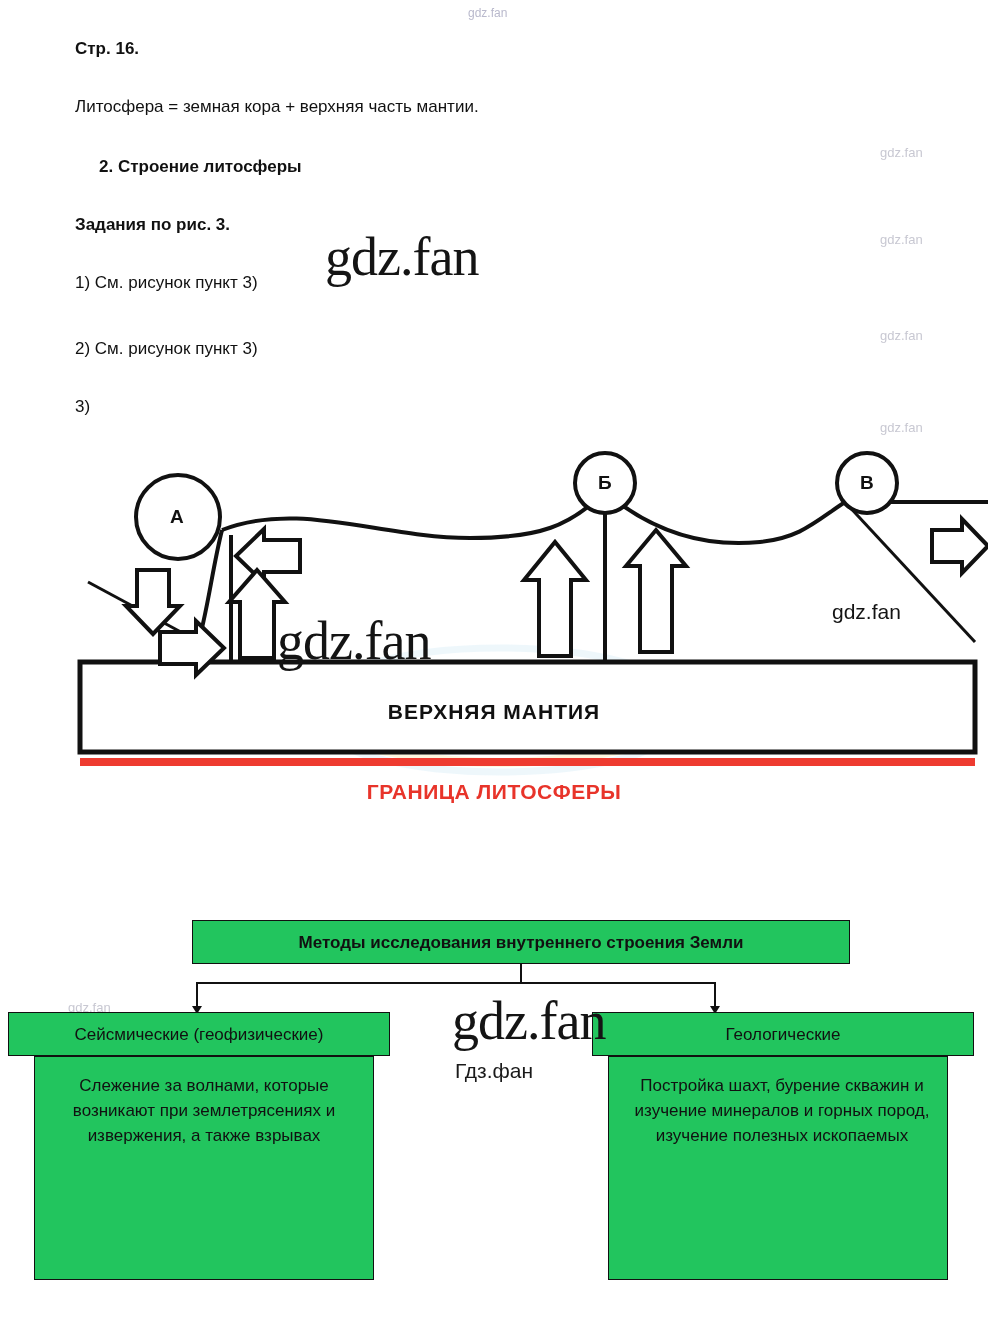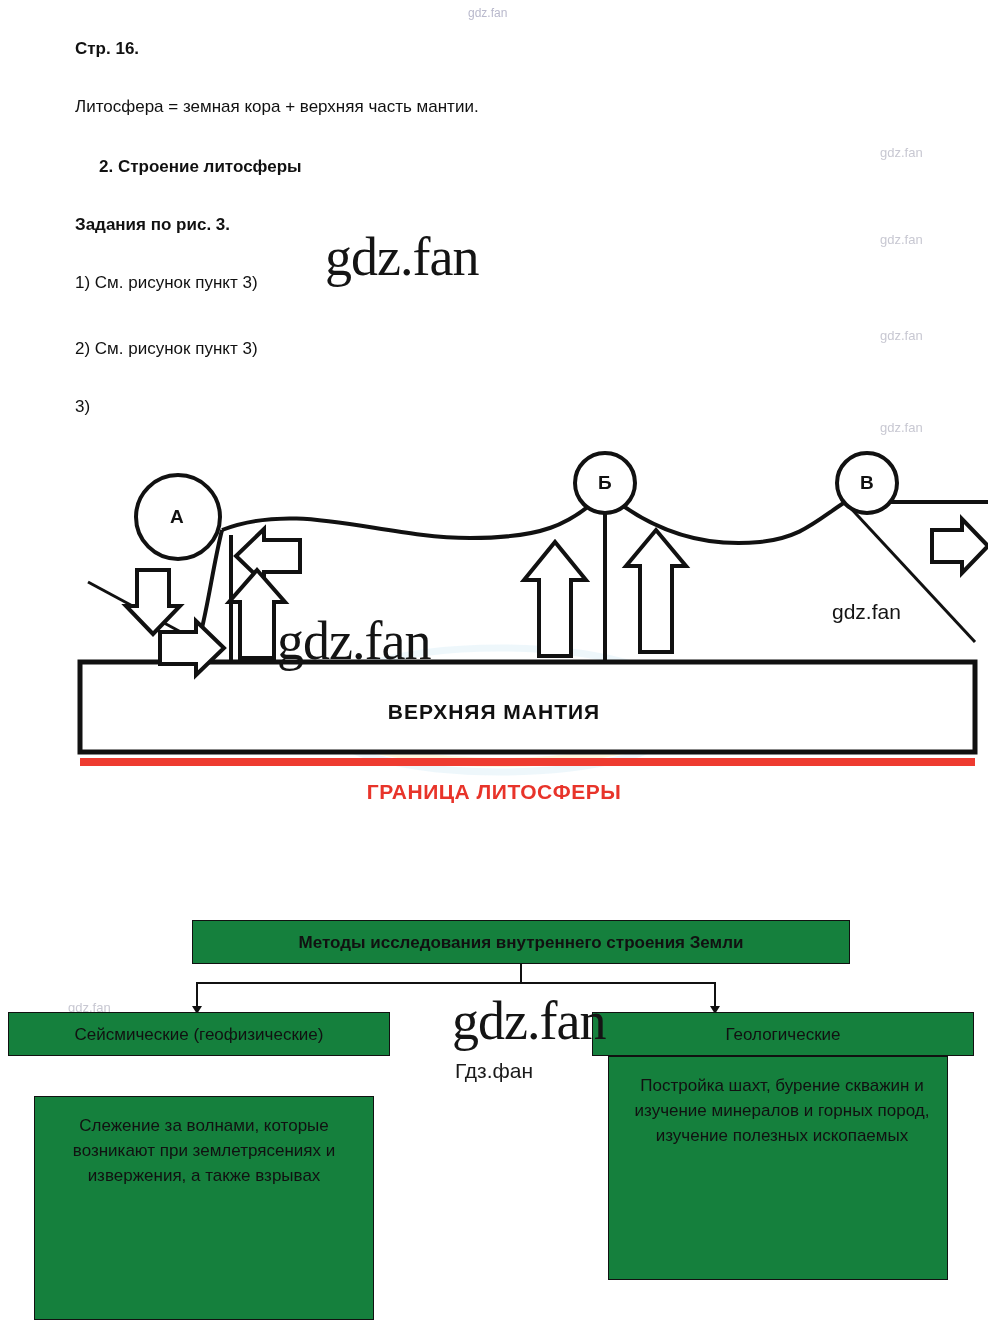--- a/index.html
+++ b/index.html
@@ -116,21 +116,21 @@
     font-size: 21px;
     font-weight: bold;
     letter-spacing: 0.5px;
     color: #e8342a;
   }
 
   
   .dbox {
     position: absolute;
     border: 1px solid #111;
-    background: #15803d;
+    background: #22c55e;
     box-sizing: border-box;
     display: flex;
     align-items: center;
     justify-content: center;
     text-align: center;
     font-size: 17px;
     line-height: 25px;
     color: #111;
   }
   .dbox.title {
@@ -248,21 +248,21 @@
   <div class="dconn" style="left:520px; top:964px; width:2px; height:18px;"></div>
   <div class="dconn" style="left:196px; top:982px; width:520px; height:2px;"></div>
   <div class="dconn" style="left:196px; top:982px; width:2px; height:26px;"></div>
   <div class="dconn" style="left:714px; top:982px; width:2px; height:26px;"></div>
   <div class="arrowhead" style="left:192px; top:1006px;"></div>
   <div class="arrowhead" style="left:710px; top:1006px;"></div>
 
   <div class="dbox" style="left:8px; top:1012px; width:382px; height:44px;">
     <span>Сейсмические (геофизические)</span>
   </div>
-  <div class="dbox body" style="left:34px; top:1096px; width:340px; height:224px; padding-left:12px; padding-right:12px;">
+  <div class="dbox body" style="left:34px; top:1056px; width:340px; height:224px; padding-left:12px; padding-right:12px;">
     <span style="display:block; width:100%;">Слежение за волнами, которые возникают при землетрясениях и извержения, а также взрывах</span>
   </div>
 
   <div class="dbox" style="left:584px; top:1012px; width:382px; height:44px;margin-left:8px;">
     <span>Геологические</span>
   </div>
   <div class="dbox body" style="left:608px; top:1056px; width:340px; height:224px; padding-left:20px; padding-right:12px;">
     <span style="display:block; width:100%;">Постройка шахт, бурение скважин и изучение минералов и горных пород, изучение полезных ископаемых</span>
   </div>
 

